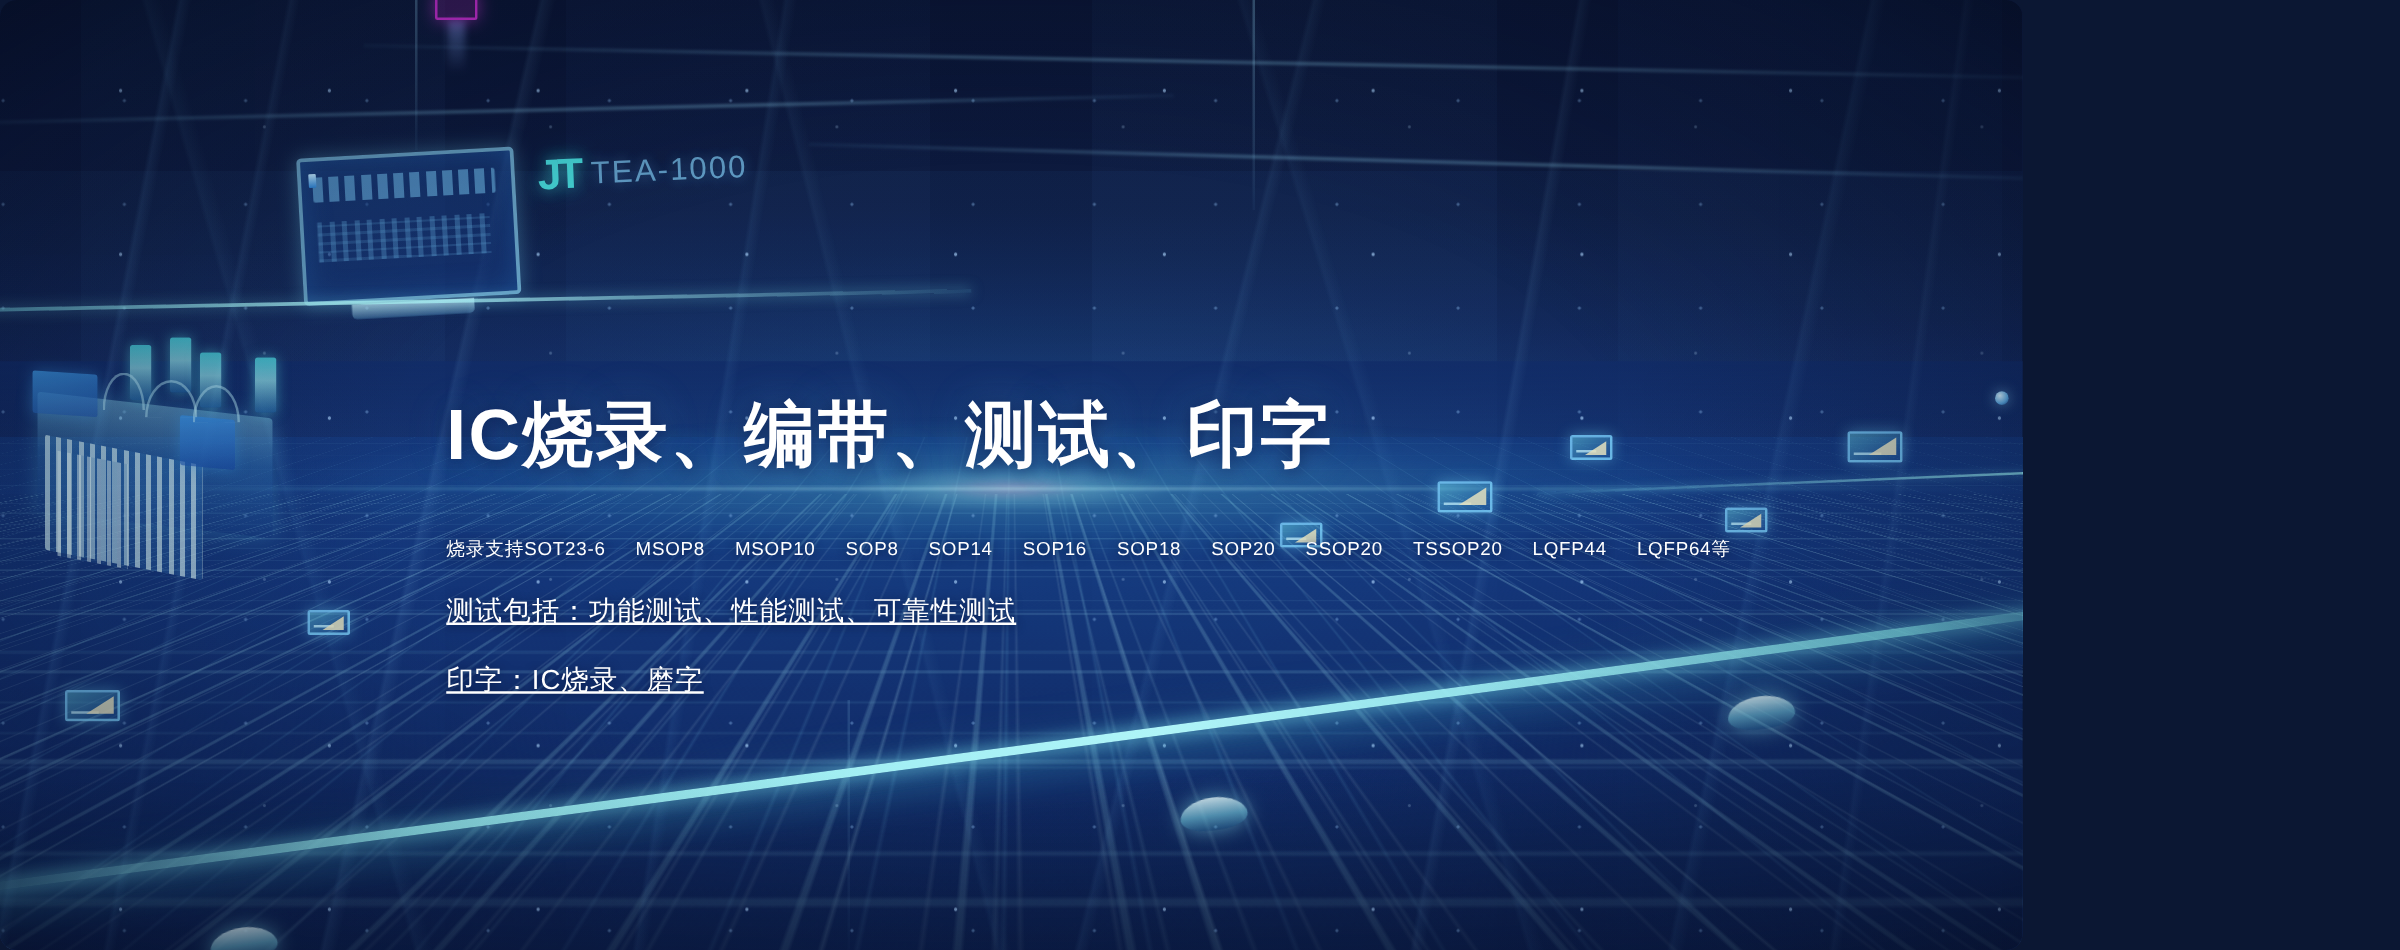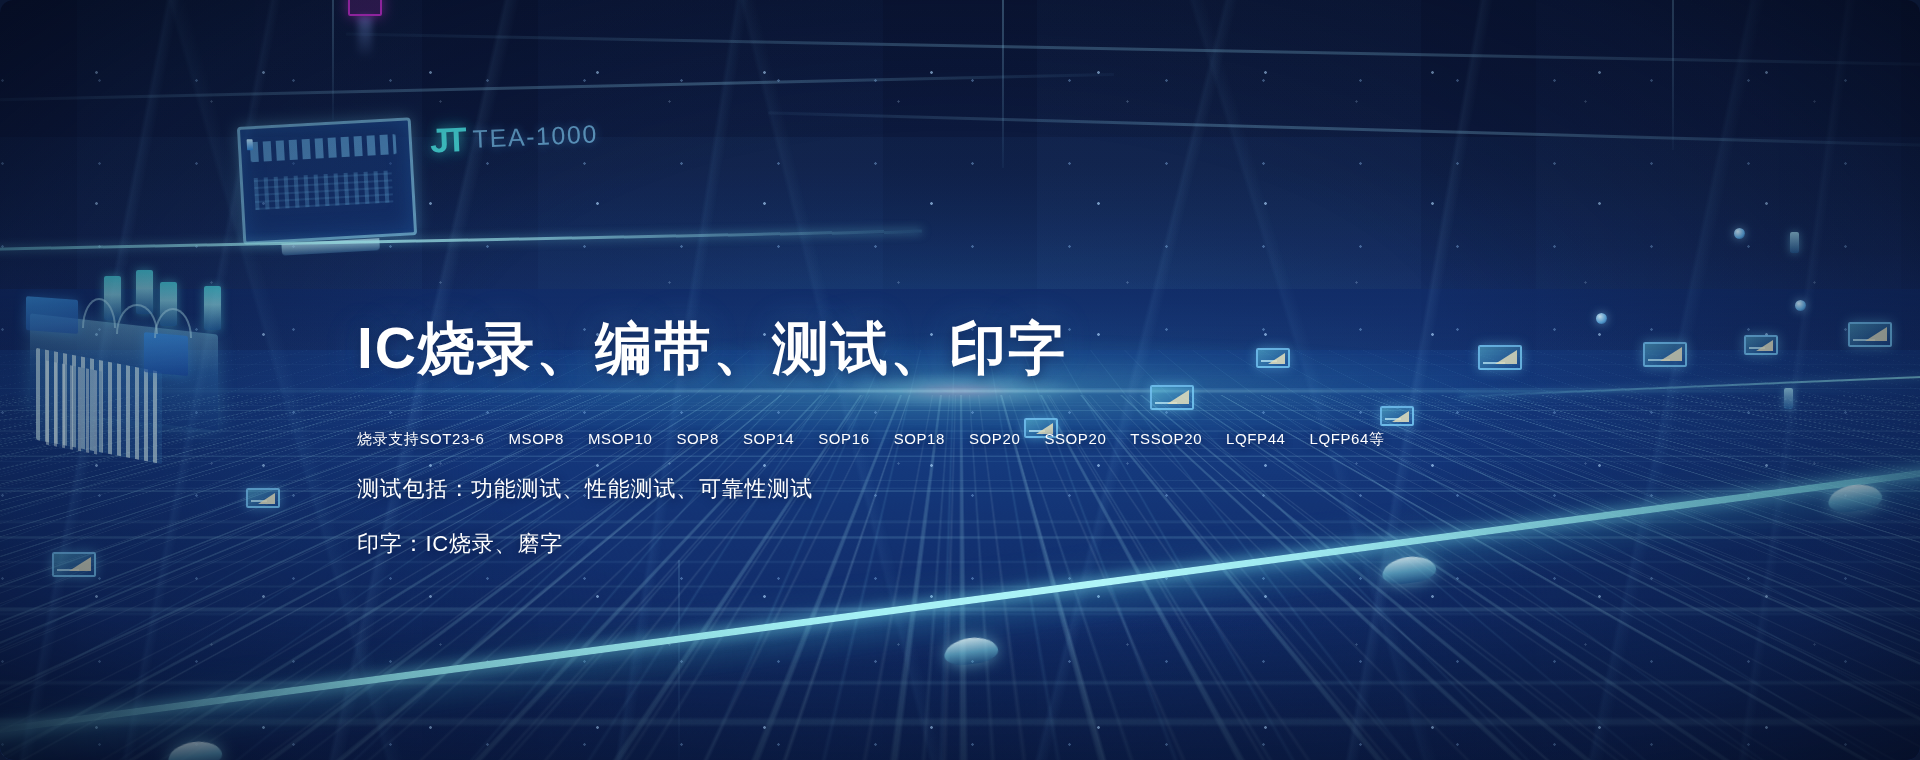--- a/index.html
+++ b/index.html
@@ -7,21 +7,21 @@
   html, body {
     width:1920px; height:760px;
     background:#0b1733;
     font-family:"Liberation Sans","DejaVu Sans",sans-serif;
     overflow:hidden;
   }
 
   
   #banner {
     position:relative;
-    width:1920px; height:760px;
+    width:1618px; height:760px;
     overflow:hidden;
     background:
       radial-gradient(ellipse 900px 340px at 52% 50%, rgba(28,90,150,0.55) 0%, rgba(18,50,110,0.18) 55%, rgba(0,0,0,0) 78%),
       radial-gradient(ellipse 1500px 700px at 50% 44%, rgba(22,64,135,0.55) 0%, rgba(10,26,70,0.2) 60%, rgba(0,0,0,0) 85%),
       linear-gradient(178deg, #10204a 0%, #13265a 38%, #16306e 50%, #163478 62%, #12275c 82%, #0d1c46 100%);
     border-radius: 13px;
   }
 
   .layer { position:absolute; inset:0; pointer-events:none; }
 
@@ -342,20 +342,21 @@
   }
   .sub-list .pkg { margin-left:24px; }
   .sub-list .pkg:first-child { margin-left:0; }
   .sub-line {
     margin-top:25px;
     font-size:22px;
     color:#ffffff;
     letter-spacing:0.8px;
     white-space:nowrap;
     text-shadow:0 1px 8px rgba(8,24,66,0.9);
+    text-decoration:underline;
   }
 </style>
 </head>
 <body>
 
 <div id="banner">
 
   <div class="layer ceiling"></div>
   <div class="layer racks"></div>
   <div class="floor"></div>

